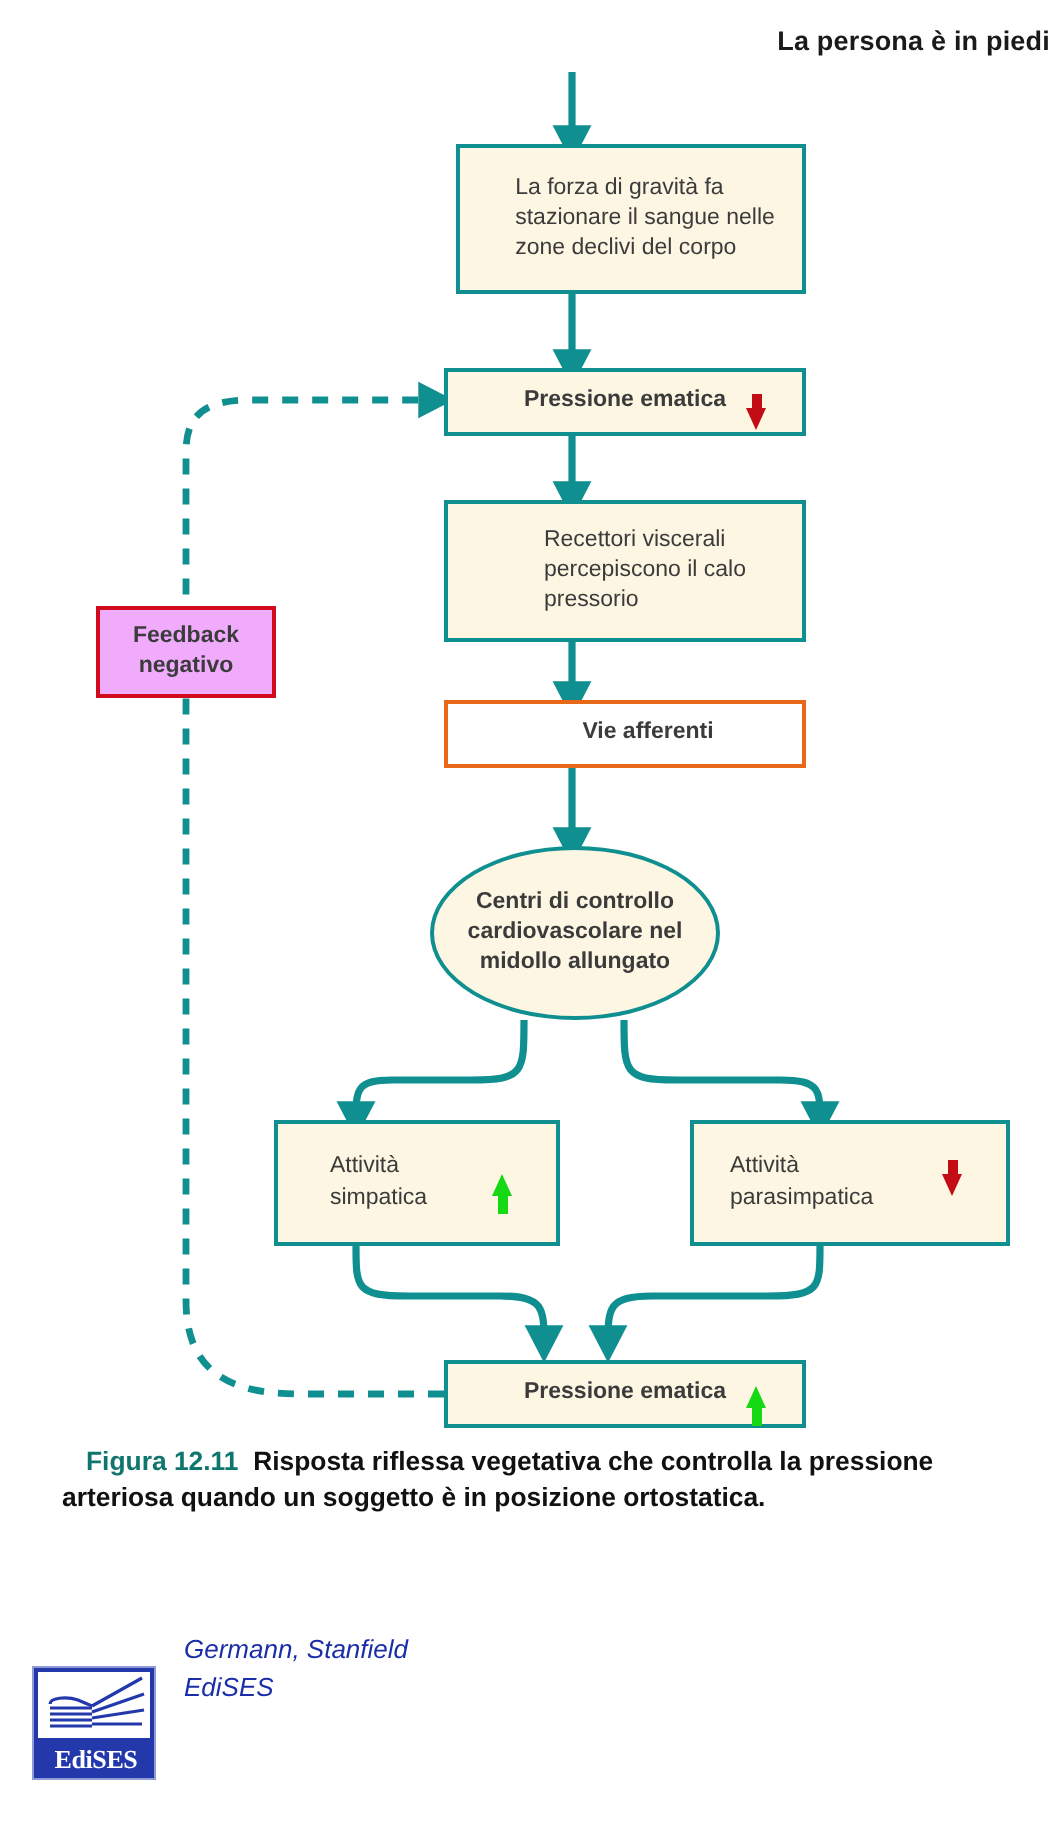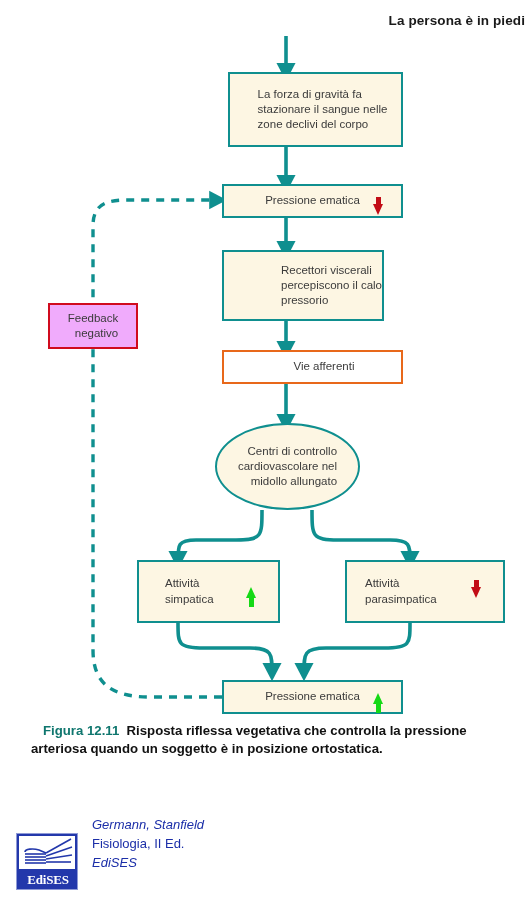--- a/index.html
+++ b/index.html
@@ -53,21 +53,21 @@
   .ellipse-teal {
     background: #fdf6e3;
     border: 2.5px solid #0f8f8f;
     border-radius: 50%;
   }
   .node .txt {
     padding: 0;
     white-space: pre-line;
     text-align: left;
   }
-  .node.center .txt { text-align: right; }
+  .node.center .txt { text-align: center; font-weight: bold; }
 
   .title-text {
     position: absolute;
     left: 0; top: 13px;
     width: 525px;
     text-align: right;
     font-size: 13.5px;
     font-weight: bold;
     color: #1a1a1a;
     letter-spacing: 0.1px;
@@ -201,21 +201,21 @@
     <span class="txt">La forza di gravità fa
 stazionare il sangue nelle
 zone declivi del corpo</span>
   </div>
 
   <div class="node box-teal center" style="left:222px; top:184px; width:181px; height:34px;">
     <span class="txt">Pressione ematica</span>
     <span class="arrow-glyph arrow-down-red" style="right:18px; top:18px;"></span>
   </div>
 
-  <div class="node box-teal" style="left:222px; top:250px; width:162px; height:71px; padding:0 0 0 20px; justify-content:flex-end;">
+  <div class="node box-teal" style="left:222px; top:250px; width:181px; height:71px; padding:0 0 0 20px; justify-content:center;">
     <span class="txt">Recettori viscerali
 percepiscono il calo
 pressorio</span>
   </div>
 
   <div class="node box-orange center" style="left:222px; top:350px; width:181px; height:34px;padding-left:23px;">
     <span class="txt">Vie afferenti</span>
   </div>
 
   <div class="node ellipse-teal center" style="left:215px; top:423px; width:143px; height:87px; left:215px; width:145px;">
@@ -246,21 +246,20 @@
 negativo</span>
   </div>
 
   <div class="caption">
     <span class="figno">Figura 12.11</span>&nbsp;
     <span>Risposta riflessa vegetativa che controlla la pressione arteriosa quando un soggetto è in posizione ortostatica.</span>
   </div>
 
   <div class="credit">
     <div>Germann, Stanfield</div>
-    <div class="upright">Fisiologia, II Ed.</div>
     <div>EdiSES</div>
   </div>
 
   <div class="logo">
     <div class="logo-top">
       <svg width="56" height="33" viewBox="0 0 56 33">
         <g stroke="#2338ab" stroke-width="1.6" fill="none">
           <line x1="6" y1="18" x2="27" y2="18"></line>
           <line x1="6" y1="21" x2="27" y2="21"></line>
           <line x1="6" y1="24" x2="27" y2="24"></line>

